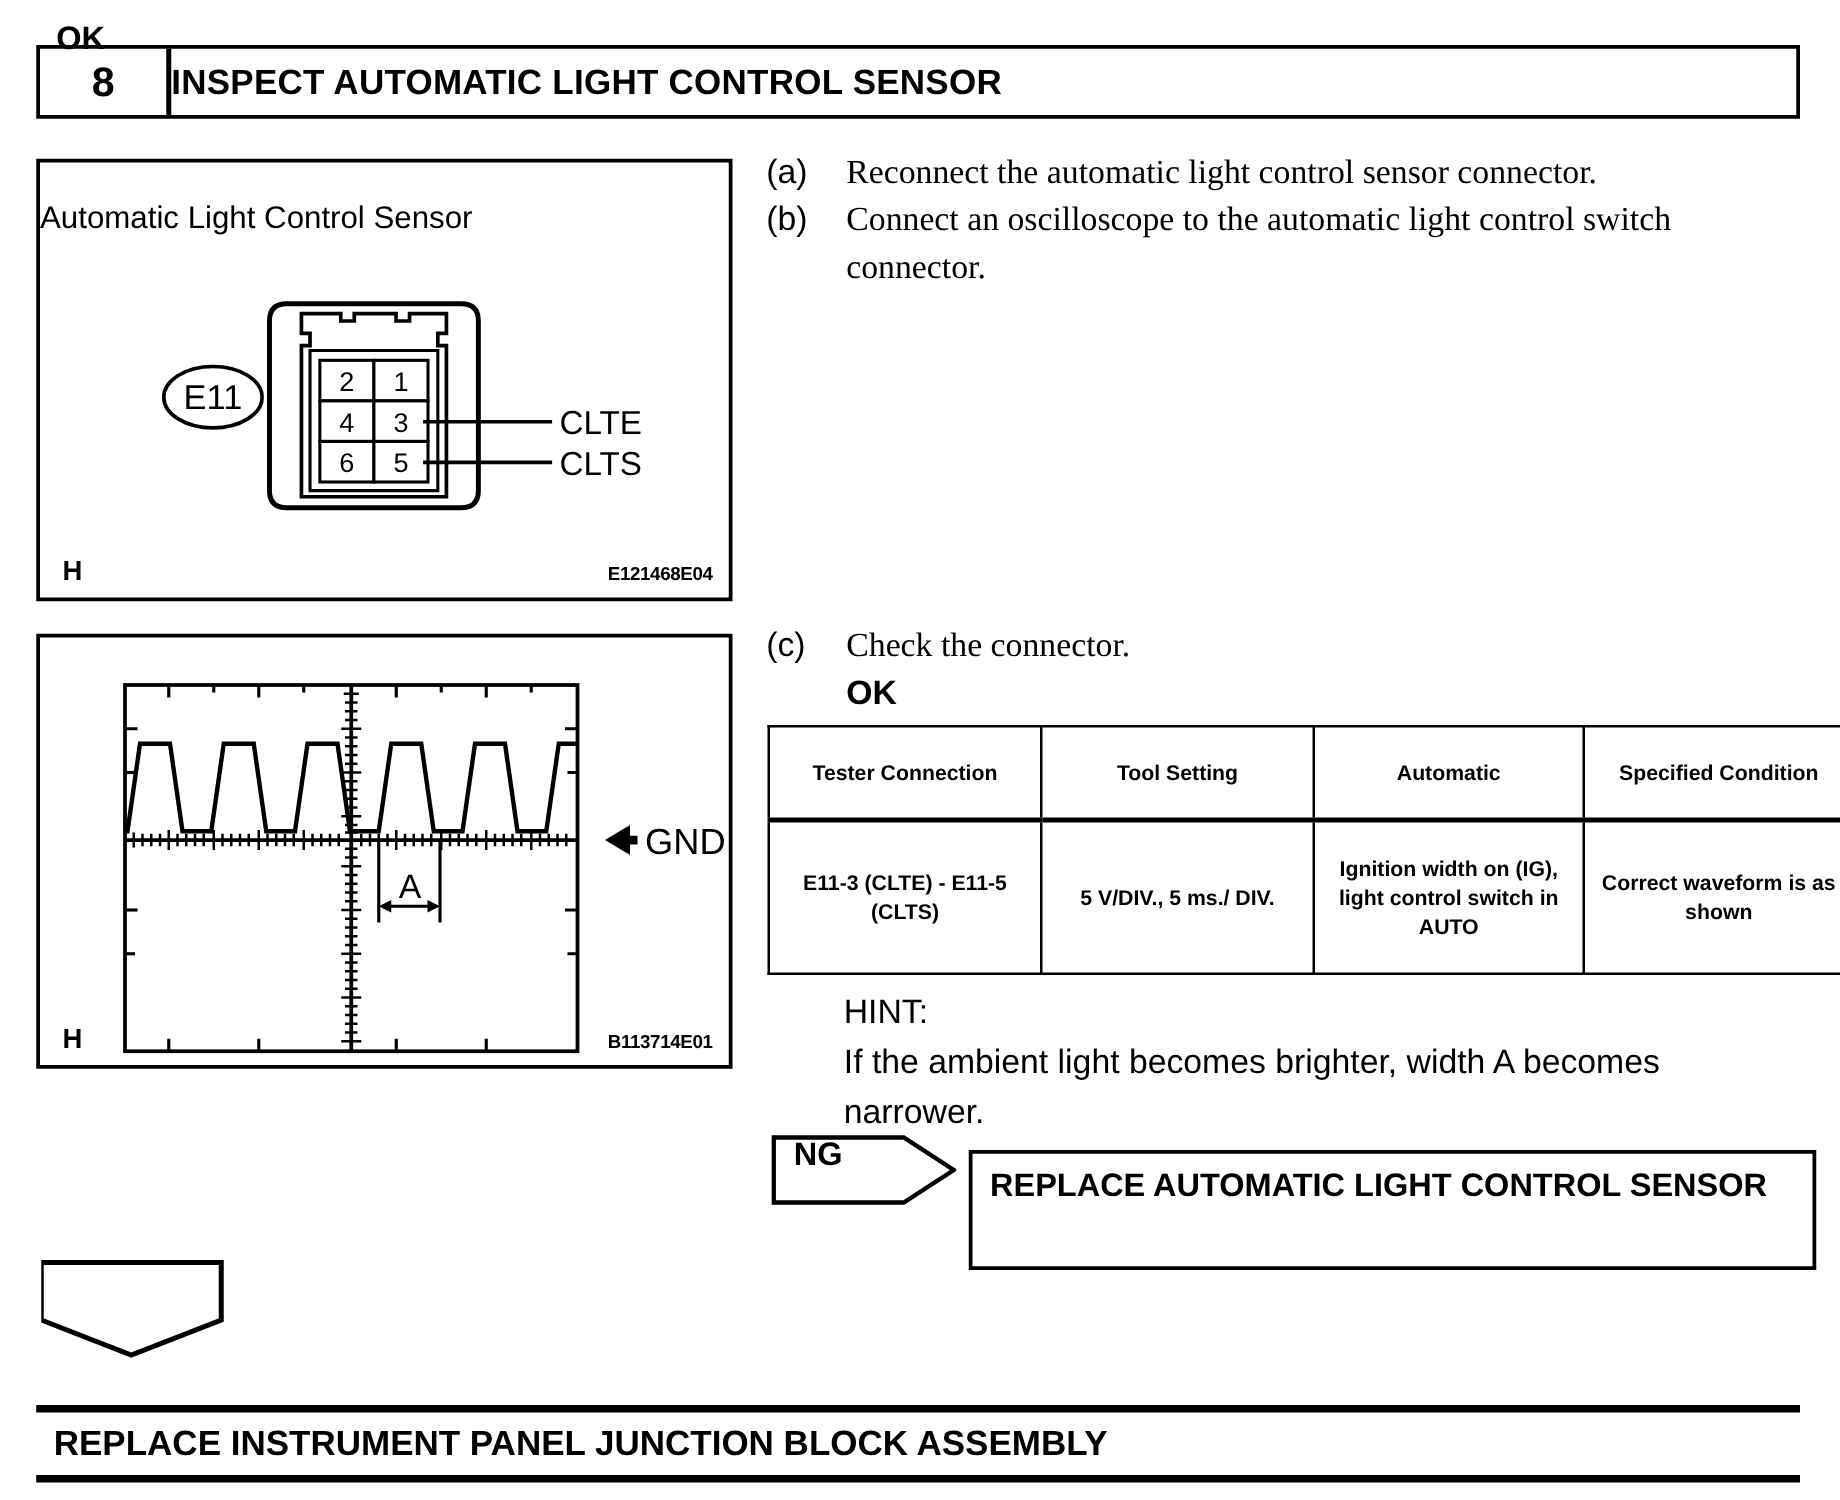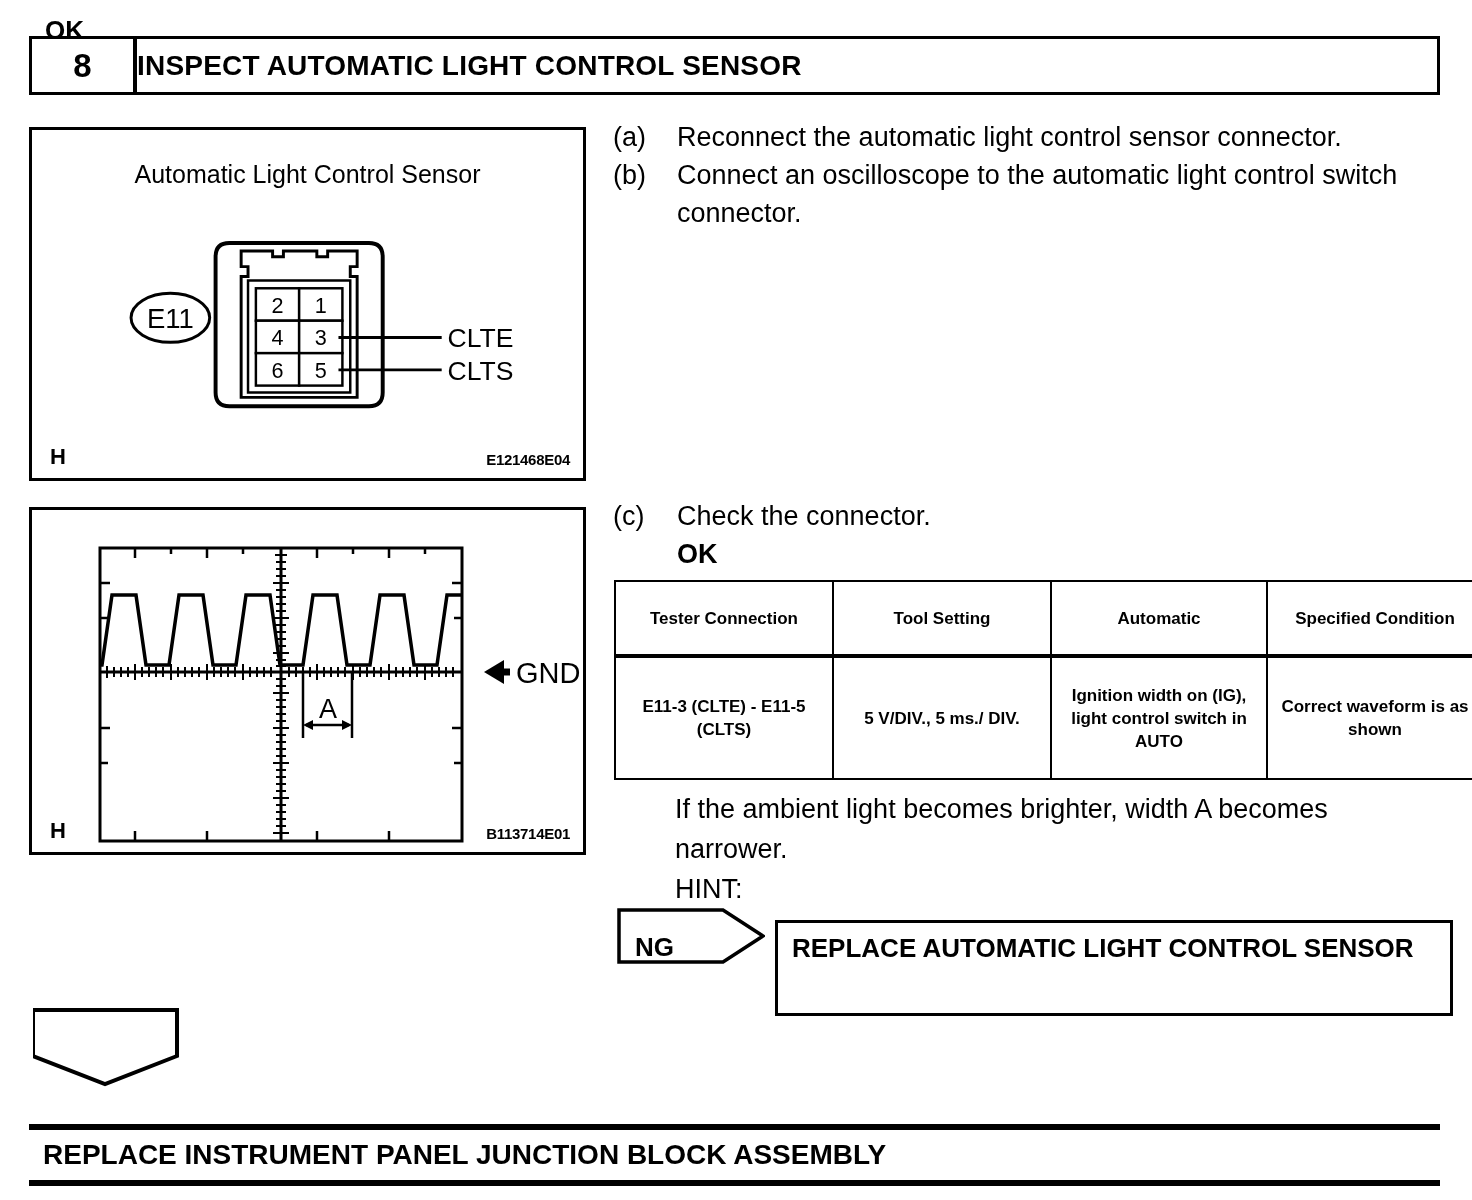--- a/index.html
+++ b/index.html
@@ -29,34 +29,34 @@
   #connector-figure{left:29px;top:127px;width:557px;height:354px;}
   #waveform-figure{left:29px;top:507px;width:557px;height:348px;}
   .fig-h{
     position:absolute;left:18px;bottom:8px;font-size:22px;font-weight:bold;
   }
   .fig-code{
     position:absolute;right:13px;bottom:10px;font-size:15px;font-weight:bold;
     letter-spacing:-0.3px;font-family:"Liberation Sans", sans-serif;
   }
   #connector-caption{
-    position:absolute;top:30px;left:0;width:100%;text-align:center;
+    position:absolute;top:30px;left:0;width:100%;text-align:left;
     font-size:25px;
   }
 
   
   #connector-art{position:absolute;left:0;top:0;width:100%;height:100%;}
 
   
   #instructions-ab{
     position:absolute;left:613px;top:118px;width:840px;font-size:27px;line-height:38px;
   }
   .instr-row{display:flex;align-items:flex-start;}
   .instr-label{width:64px;flex:none;}
-  .instr-text{flex:1;}
+  .instr-text{flex:1;font-family:Liberation Serif, serif;}
 
   #instructions-c{
     position:absolute;left:613px;top:497px;width:840px;font-size:27px;line-height:38px;
   }
   #ok-word{font-weight:bold;margin-left:64px;display:block;font-size:27px;}
 
   
   #spec-table{
     position:absolute;left:614px;top:580px;width:828px;
     border-collapse:collapse;table-layout:fixed;
@@ -74,21 +74,21 @@
   #hint-block{
     position:absolute;left:675px;top:789px;width:770px;font-size:27px;line-height:40px;
   }
 
   
   #ng-row{position:absolute;left:617px;top:908px;width:836px;height:96px;}
   #ng-tag{
     position:absolute;left:0;top:0;width:148px;height:56px;
   }
   #ng-tag-label{
-    position:absolute;left:18px;top:24px;font-size:26px;font-weight:bold;
+    position:absolute;left:18px;top:0;font-size:26px;font-weight:bold;
   }
   #ng-action-box{
     position:absolute;left:158px;top:12px;width:678px;height:96px;
     border:3px solid #000;box-sizing:border-box;
     padding:8px 14px;font-size:26px;font-weight:bold;line-height:35px;
   }
 
   
   #ok-tag{position:absolute;left:33px;top:1008px;width:148px;height:80px;}
   #ok-tag-label{
@@ -363,22 +363,22 @@
     <tr>
       <td>E11-3 (CLTE) - E11-5 (CLTS)</td>
       <td>5 V/DIV., 5 ms./ DIV.</td>
       <td>Ignition width on (IG), light control switch in AUTO</td>
       <td>Correct waveform is as shown</td>
     </tr>
   </tbody>
 </table>
 
 <div id="hint-block">
+  <div>HINT:</div>
   <div>If the ambient light becomes brighter, width A becomes narrower.</div>
-  <div>HINT:</div>
 </div>
 
 <div id="ng-row">
   <svg id="ng-tag" viewBox="0 0 148 56">
     <polygon points="2,2 106,2 146,28 106,54 2,54" fill="#fff" stroke="#000" stroke-width="3.5"></polygon>
   </svg>
   <div id="ng-tag-label">NG</div>
   <div id="ng-action-box">REPLACE AUTOMATIC LIGHT CONTROL SENSOR</div>
 </div>
 

